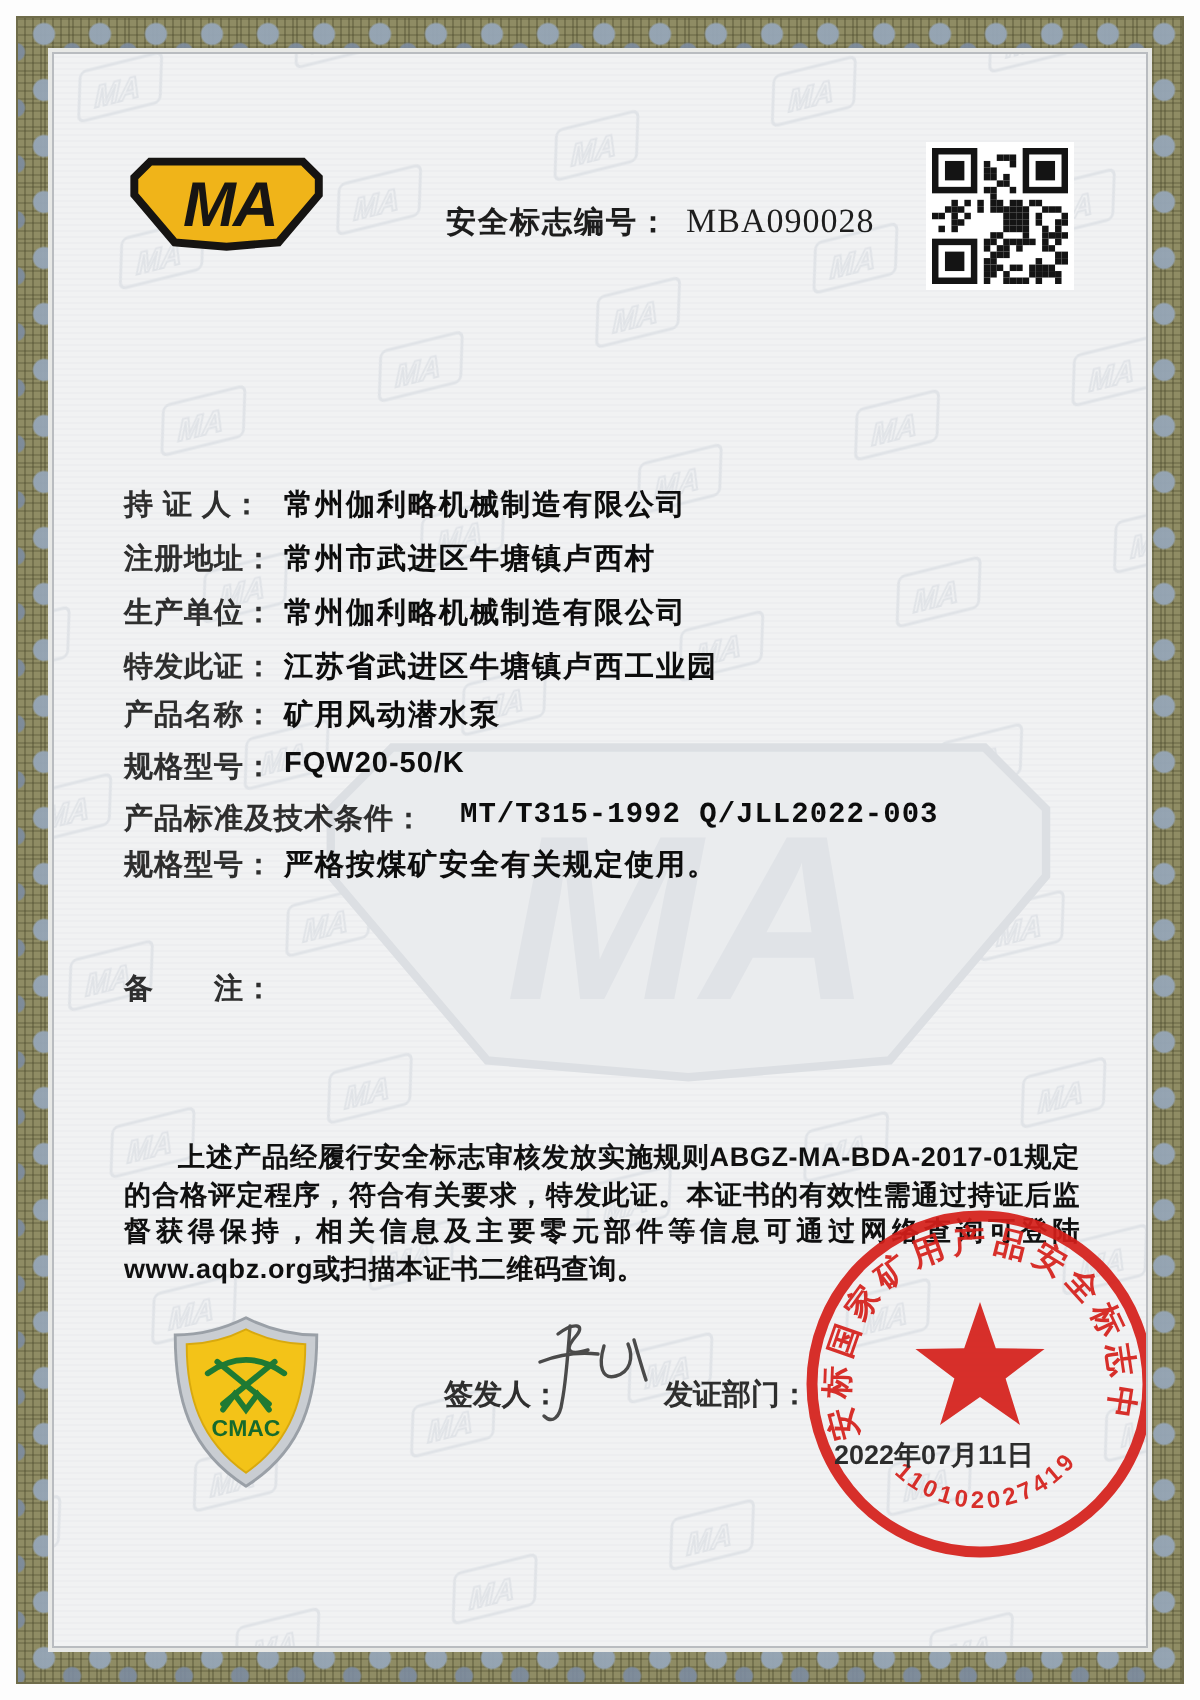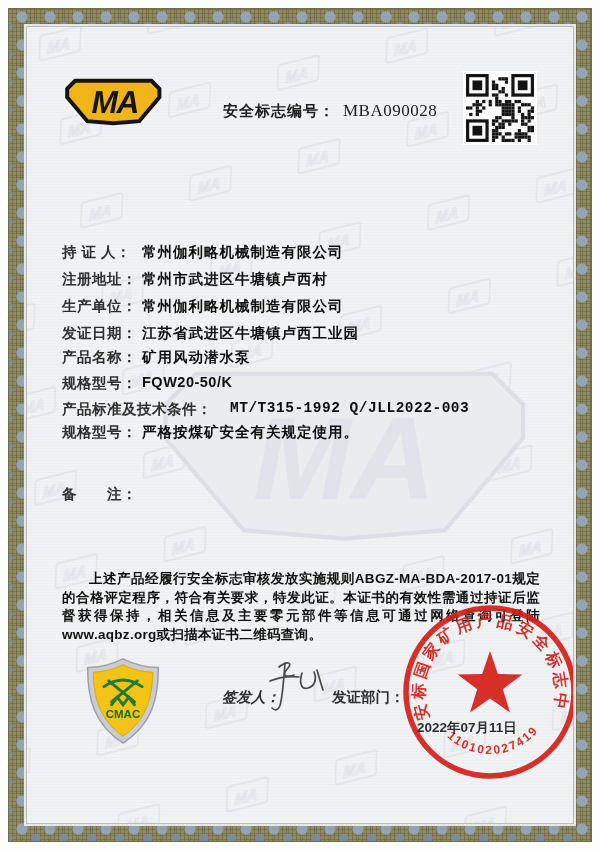--- a/index.html
+++ b/index.html
@@ -220,21 +220,21 @@
       </div>
       <div class="abs row" style="top:243px;">
         <span class="lab">注册地址：</span>
         <span class="val">常州市武进区牛塘镇卢西村</span>
       </div>
       <div class="abs row" style="top:270px;">
         <span class="lab">生产单位：</span>
         <span class="val">常州伽利略机械制造有限公司</span>
       </div>
       <div class="abs row" style="top:297px;">
-        <span class="lab">发证日期：</span>
+        <span class="lab">特发此证：</span>
         <span class="val">江苏省武进区牛塘镇卢西工业园</span>
       </div>
       <div class="abs row" style="top:321px;">
         <span class="lab">产品名称：</span>
         <span class="val">矿用风动潜水泵</span>
       </div>
       <div class="abs row" style="top:347px;">
         <span class="lab">规格型号：</span>
         <span class="val val-model">FQW20-50/K</span>
       </div>
@@ -259,21 +259,21 @@
         <path d="M40,8 C50,13 60,15.5 71,15.8 C71,43 64,66 40,83 C16,66 9,43 9,15.8 C20,15.5 30,13 40,8 Z" fill="#f3c318" stroke="#d8a90e" stroke-width="1"></path>
         <g stroke="#1f7a33" stroke-width="3" fill="none" stroke-linecap="round">
           <path d="M20,31 Q40,17 60,31"></path>
           <path d="M25,25 L52,47"></path>
           <path d="M55,25 L28,47"></path>
           <path d="M28,50 L34,42 L40,50 L46,42 L52,50"></path>
         </g>
         <text x="40" y="64" text-anchor="middle" font-size="12" font-weight="bold" fill="#166a2c">CMAC</text>
       </svg>
 
-      <div class="abs siglab" style="left:195px;top:661px;font-style:italic;">签发人：</div>
+      <div class="abs siglab" style="left:195px;top:661px;">签发人：</div>
       <svg class="abs" style="left:230px;top:630px;" width="78" height="70" viewBox="0 0 78 70" aria-label="朱向山">
         <g fill="none" stroke="#4a4a4a" stroke-width="1.7" stroke-linecap="round">
           <path d="M22,10 C30,4 36,5 31,11 C25,18 27,21 37,18"></path>
           <path d="M28,6 C27,20 26,34 24,44 C23,52 19,55 15,51"></path>
           <path d="M13,24 C23,20 33,19 42,20"></path>
           <path d="M45,16 C42,26 44,33 51,31 C58,29 60,22 57,15"></path>
           <path d="M60,13 C62,20 64,27 66,33"></path>
         </g>
       </svg>
       <div class="abs siglab" style="left:305px;top:661px;">发证部门：</div>

